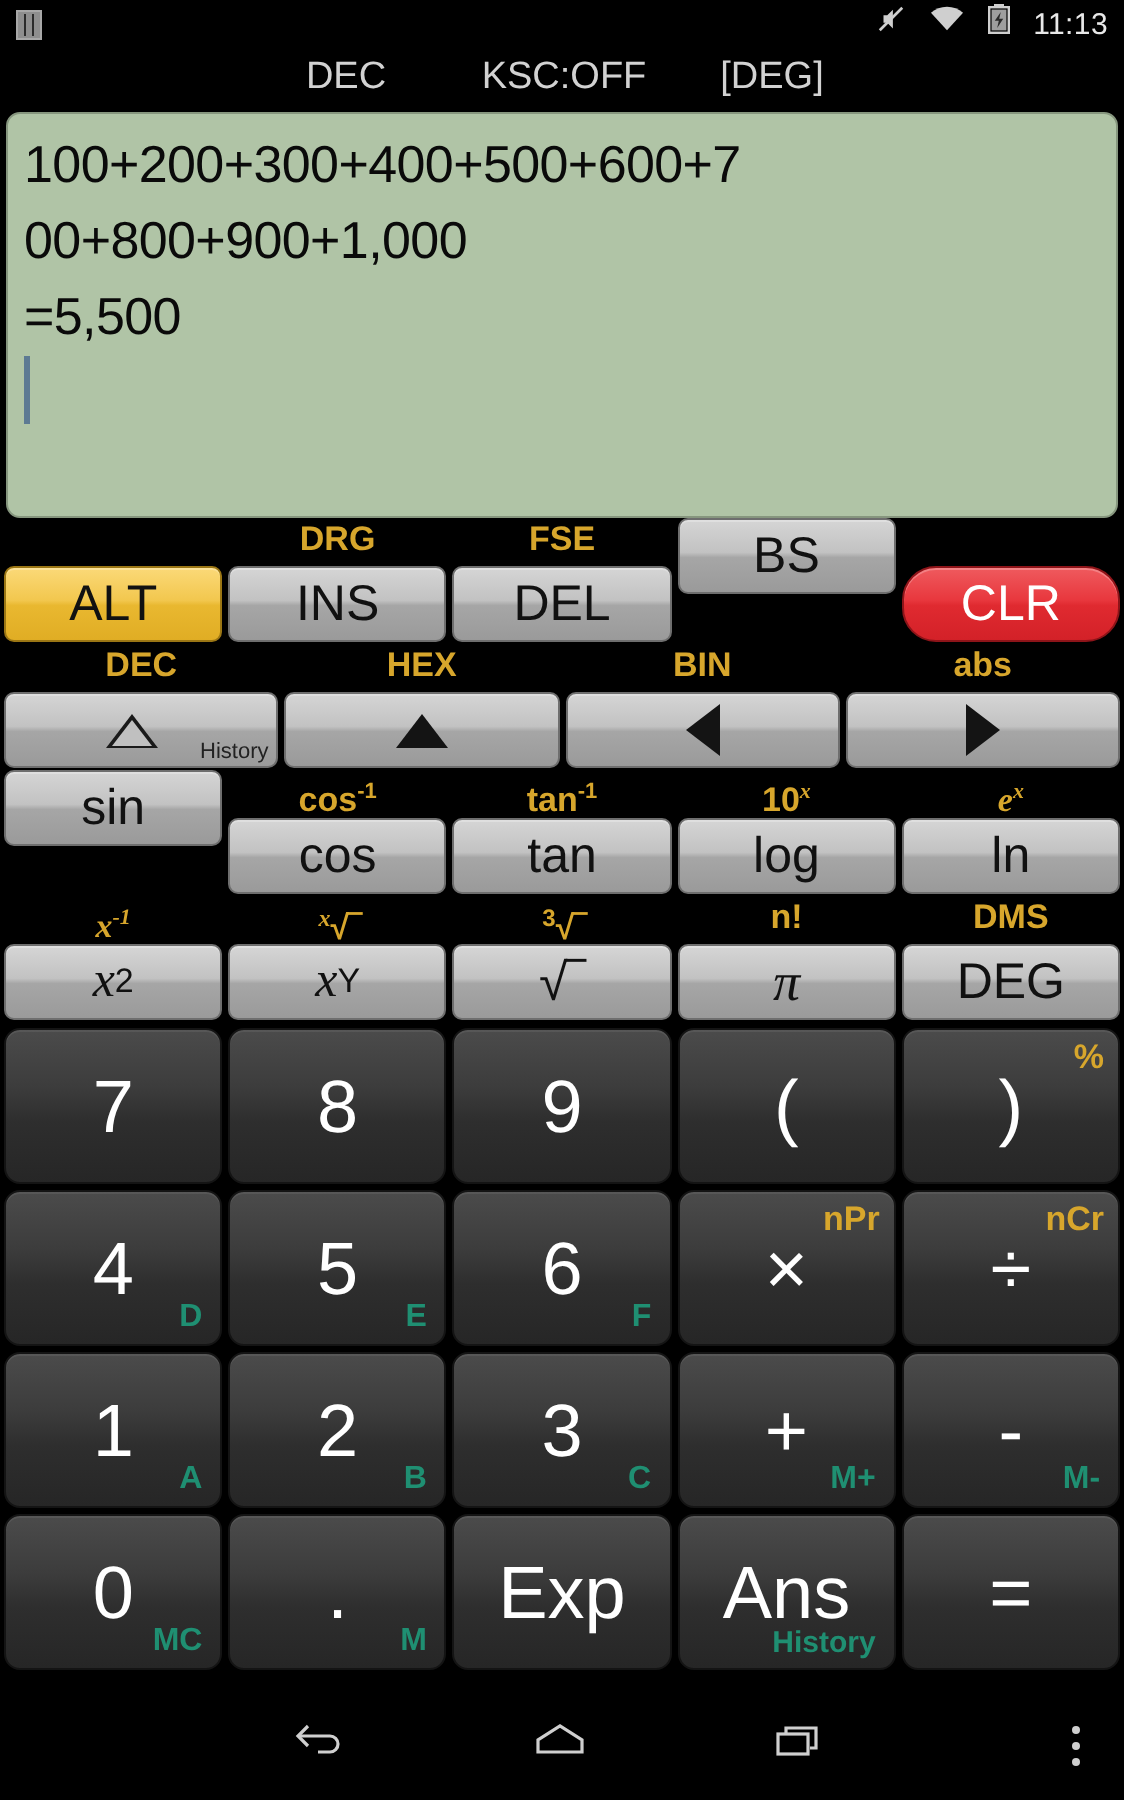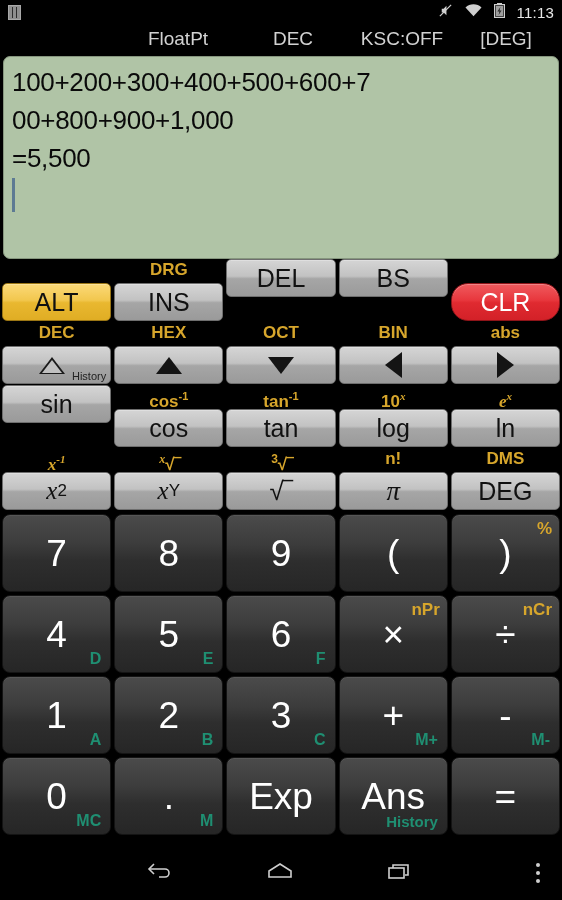--- a/index.html
+++ b/index.html
@@ -185,21 +185,20 @@
           <rect x="1.8" y="2.8" width="7.4" height="10.4" fill="#9e9e9e"></rect>
           <path d="M6.4 4 3.4 8.4h2L4.6 12 7.6 7.4h-2z" fill="#2a2a2a"></path>
         </svg>
     </span>
     <span class="sb-time">11:13</span>
   </div>
 </div>
 
 <div class="modebar">
   <div class="mode-spacer"></div>
-  <div class="mode-item m1">FloatPt</div>
   <div class="mode-item m2">DEC</div>
   <div class="mode-item m4">KSC:OFF</div>
   <div class="mode-item m3">[DEG]</div>
 </div>
 
 <div class="display-wrap">
   <div class="display">
     <div class="disp-line">100+200+300+400+500+600+7</div>
     <div class="disp-line">00+800+900+1,000</div>
     <div class="disp-line">=5,500</div>
@@ -212,20 +211,21 @@
   <div class="fnrow">
     <div class="fncell">
       <div class="fnlabel"></div>
       <div class="fnkey alt">ALT</div>
     </div>
     <div class="fncell">
       <div class="fnlabel">DRG</div>
       <div class="fnkey">INS</div>
     </div>
     <div class="fncell">
+      <div class="fnlabel">FSE</div>
       <div class="fnkey">DEL</div>
     </div>
     <div class="fncell">
       <div class="fnkey">BS</div>
     </div>
     <div class="fncell">
       <div class="fnlabel"></div>
       <div class="fnkey clr">CLR</div>
     </div>
   </div>
@@ -235,26 +235,20 @@
       <div class="fnlabel">DEC</div>
       <div class="fnkey">
         <span class="tri-up-outline"></span>
         <span class="hist-sub">History</span>
       </div>
     </div>
     <div class="fncell">
       <div class="fnlabel">HEX</div>
       <div class="fnkey">
           <span class="arrow arr-up"></span>
-        </div>
-    </div>
-    <div class="fncell">
-      <div class="fnlabel">OCT</div>
-      <div class="fnkey">
-          <span class="arrow arr-down"></span>
         </div>
     </div>
     <div class="fncell">
       <div class="fnlabel">BIN</div>
       <div class="fnkey">
           <span class="arrow arr-left"></span>
         </div>
     </div>
     <div class="fncell">
       <div class="fnlabel">abs</div>

